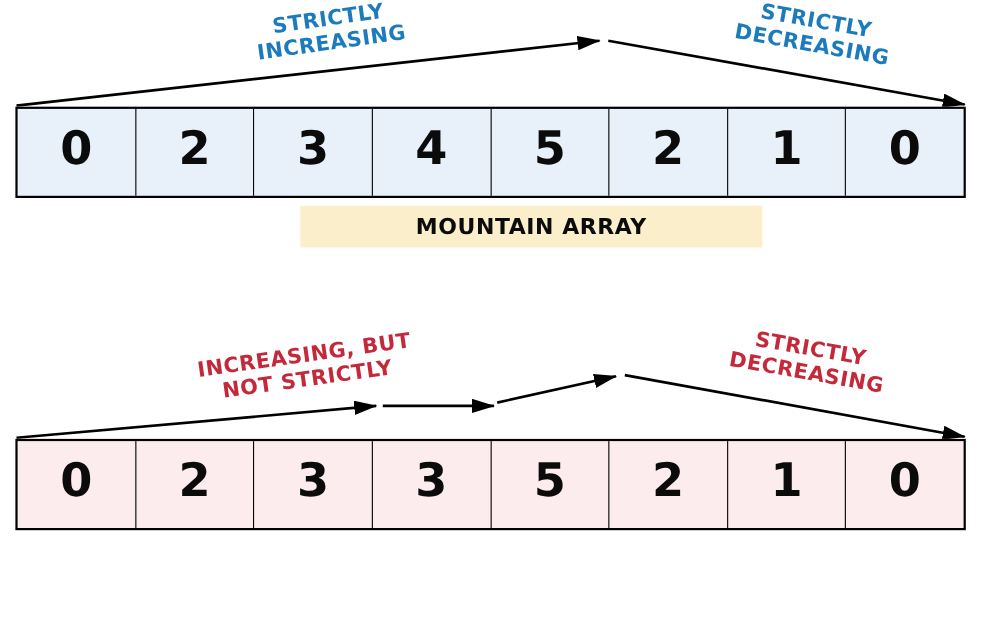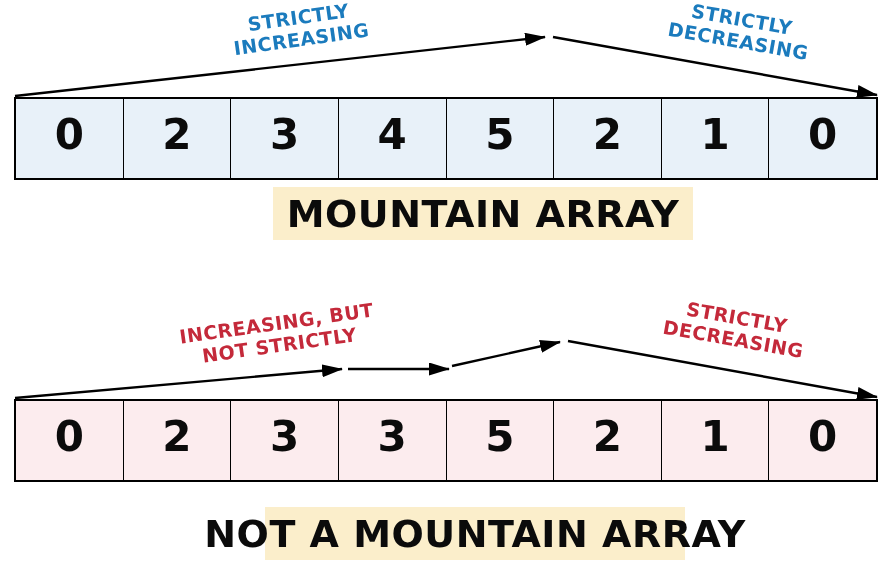--- a/index.html
+++ b/index.html
@@ -44,26 +44,26 @@
     padding-bottom: 8px;
     box-sizing: border-box;
     font-size: 42px;
     font-weight: bold;
     color: #0b0b0b;
   }
   .cell + .cell { border-left: 1.6px solid #000; }
   .caption {
     position: absolute;
     width: 420px;
-    height: 53px;
+    height: 38px;
     background: var(--label-bg, #fbeecb);
     display: flex;
     align-items: center;
     justify-content: center;
-    font-size: 38px;
+    font-size: 20px;
     font-weight: bold;
     letter-spacing: 0.5px;
     color: #0b0b0b;
     white-space: nowrap;
   }
   .caption.mountain { left: 273px; top: 187px; }
   .caption.not-mountain { left: 265px; top: 507px; }
   .annotation {
     position: absolute;
     text-align: center;
@@ -135,15 +135,14 @@
     <div class="cell">0</div>
     <div class="cell">2</div>
     <div class="cell">3</div>
     <div class="cell">3</div>
     <div class="cell">5</div>
     <div class="cell">2</div>
     <div class="cell">1</div>
     <div class="cell">0</div>
   </div>
 
-  <div class="caption not-mountain">NOT A MOUNTAIN ARRAY</div>
 
 </div>
 
 </body></html>

